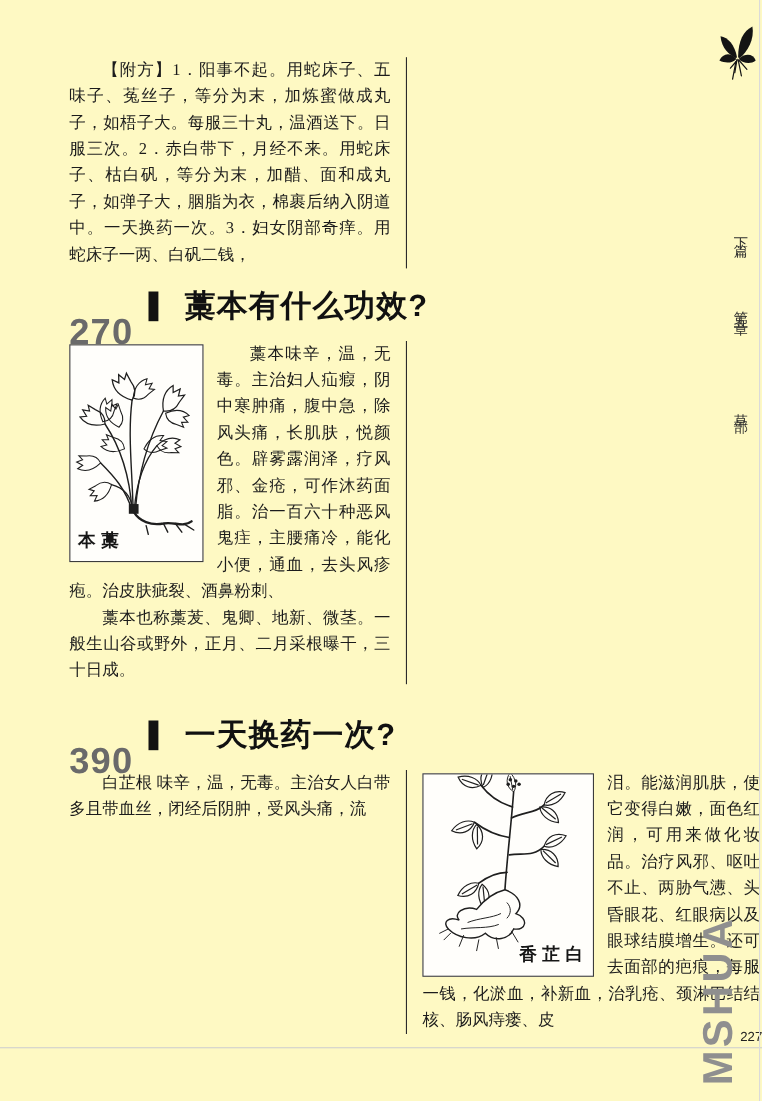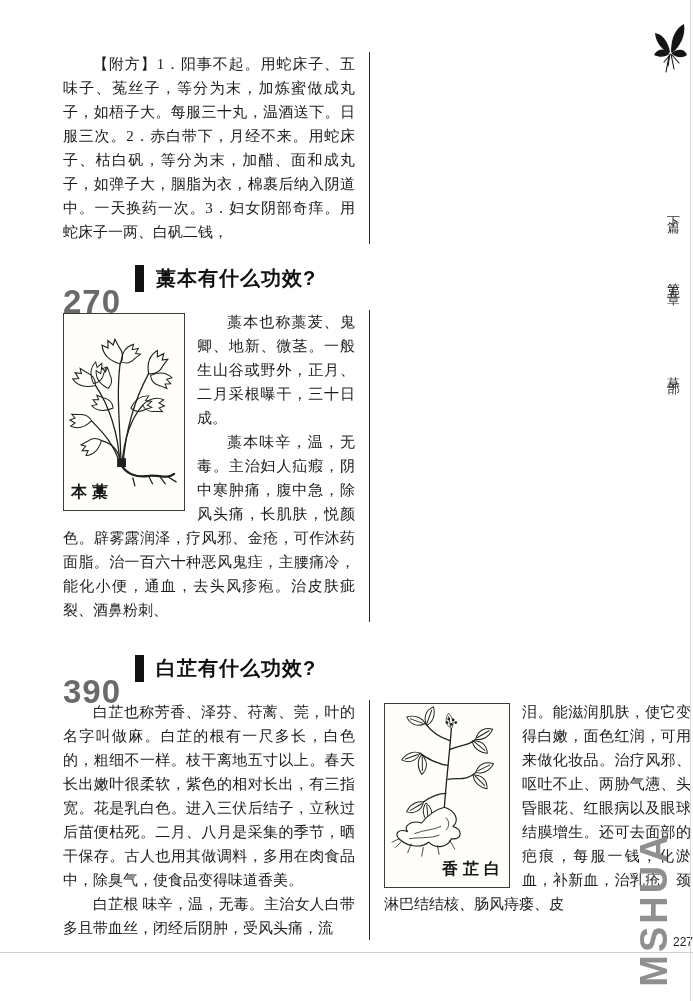--- a/index.html
+++ b/index.html
@@ -1,18 +1,18 @@
 <!DOCTYPE html>
 <html><head>
 <meta charset="utf-8">
 <style>
   html,body { margin:0; padding:0; background:#e8e8e8; }
   .page {
     position:relative; width:693px; height:1001px; margin:0 auto;
-    background:#ffffff; overflow:hidden;
+    background:#fef9c3; overflow:hidden;
     font-family:"Liberation Serif","DejaVu Serif",serif;
     color:#1c1c1c;
   }
   
   .body-text { font-size:15px; line-height:24px; text-align:justify; }
   .body-text p { margin:0; text-indent:2em; }
   .body-text p.no-indent { text-indent:0; }
   .flow-indent { text-indent:2em; }
 
   
@@ -26,30 +26,30 @@
 
   
   .entry-heading { display:flex; align-items:center; margin:14px 0 12px 63px; height:40px; }
   .entry-num {
     font-family:"Liberation Sans","DejaVu Sans",sans-serif;
     font-weight:bold; font-size:33px; color:#6a6a6a; letter-spacing:1px; line-height:1;margin-top:46px;
   }
   .entry-bar { width:9px; height:27px; background:#121212; margin:0 12px 0 14px; }
   .entry-title {
     font-family:"Liberation Sans","DejaVu Sans",sans-serif;
-    font-weight:900; font-size:20px; color:#111; margin:0; letter-spacing:1px;text-align:right;
+    font-weight:900; font-size:28px; color:#111; margin:12px; letter-spacing:1px;text-align:right;
   }
 
   
   figure.plant-box {
     position:relative; float:left; margin:3px 12px 4px 0; padding:0;
     border:1.5px solid #3c3c3c; background:#fffefb; box-sizing:border-box;
   }
   .box-270 { width:122px; height:198px; }
-  .box-271 { width:126px; height:185px; }
+  .box-271 { width:156px; height:185px; }
   figure.plant-box svg { position:absolute; left:0; top:0; width:100%; height:100%; }
   figure.plant-box figcaption {
     position:absolute; bottom:6px; font-size:16px; font-weight:bold;
     letter-spacing:5px; color:#161616; background:transparent;
   }
   .cap-270 { left:7px; }
   .cap-271 { right:4px; }
 
   
   .sidebar-ornament { position:absolute; top:22px; right:4px; width:36px; height:62px; }
@@ -140,35 +140,34 @@
             <use href="#lf270" transform="translate(80,92) rotate(10)"></use>
             <use href="#lf270" transform="translate(28,108) rotate(-170)"></use>
             <use href="#lf270" transform="translate(38,128) rotate(160)"></use>
             <use href="#lf270" transform="translate(50,95) rotate(-150)"></use>
             <use href="#lf270" transform="translate(68,95) rotate(-10)"></use>
             <use href="#lf270" transform="translate(45,75) rotate(-100)"></use>
           </g>
         </svg>
         <figcaption class="cap-270">本藁</figcaption>
       </figure>
+      <p>藁本味辛，温，无毒。主治妇人疝瘕，阴中寒肿痛，腹中急，除风头痛，长肌肤，悦颜色。辟雾露润泽，疗风邪、金疮，可作沐药面脂。治一百六十种恶风鬼疰，主腰痛冷，能化小便，通血，去头风疹疱。治皮肤疵裂、酒鼻粉刺、</p>
       <p>藁本也称藁茇、鬼卿、地新、微茎。一般生山谷或野外，正月、二月采根曝干，三十日成。</p>
-      <p>藁本味辛，温，无毒。主治妇人疝瘕，阴中寒肿痛，腹中急，除风头痛，长肌肤，悦颜色。辟雾露润泽，疗风邪、金疮，可作沐药面脂。治一百六十种恶风鬼疰，主腰痛冷，能化小便，通血，去头风疹疱。治皮肤疵裂、酒鼻粉刺、</p>
     </div>
     <div class="divider"></div>
   </section>
 
   <header class="entry-heading" style="margin-top:26px;">
     <span class="entry-num">390</span>
     <span class="entry-bar"></span>
-    <h2 class="entry-title">白芷有什么功效?</h2>
+    <h2 class="entry-title">一天换药一次?</h2>
   </header>
 
   <section class="two-col s271 body-text">
     <div class="col">
-      <p>白芷也称芳香、泽芬、苻蓠、莞，叶的名字叫做麻。白芷的根有一尺多长，白色的，粗细不一样。枝干离地五寸以上。春天长出嫩叶很柔软，紫色的相对长出，有三指宽。花是乳白色。进入三伏后结子，立秋过后苗便枯死。二月、八月是采集的季节，晒干保存。古人也用其做调料，多用在肉食品中，除臭气，使食品变得味道香美。</p>
       <p>白芷根 味辛，温，无毒。主治女人白带多且带血丝，闭经后阴肿，受风头痛，流</p>
     </div>
     <div class="divider"></div>
     <div class="col clearfix">
       <figure class="plant-box box-271">
         <svg viewBox="0 0 142 185">
           <g stroke="#1f1f1f" fill="none" stroke-width="1.5" stroke-linecap="round">
             <path d="M76,16 C74,44 70,76 68,106"></path>
             <path d="M75,30 C62,26 52,18 46,10"></path>
             <path d="M74,40 C86,34 96,36 104,28"></path>

